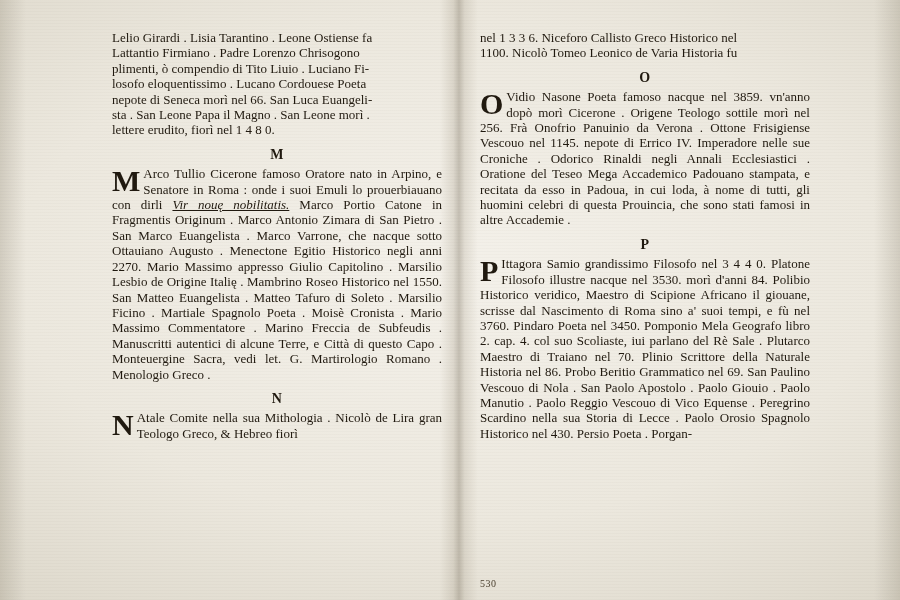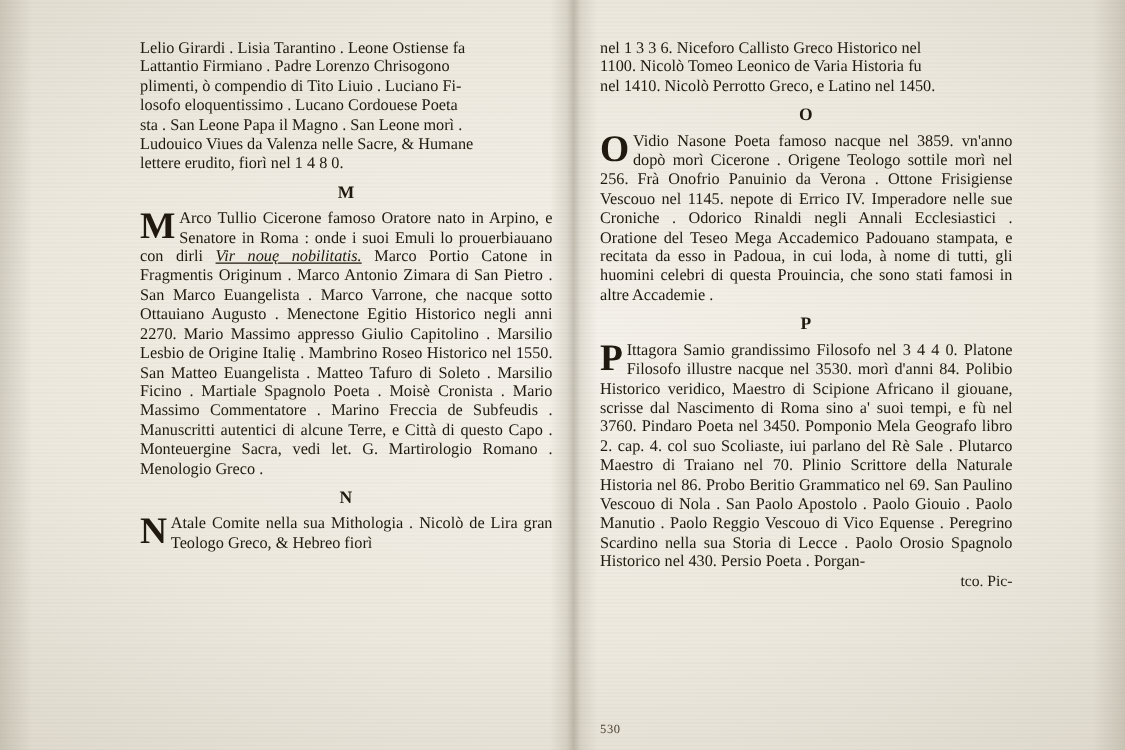--- a/index.html
+++ b/index.html
@@ -129,55 +129,53 @@
   <div class="edge-left"></div>
   <div class="edge-right"></div>
   <div class="gutter"></div>
 
   <div class="col col-left">
 
     <p>Lelio Girardi . Lisia Tarantino . Leone Ostiense fa</p>
     <p>Lattantio Firmiano . Padre Lorenzo Chrisogono</p>
     <p>plimenti, ò compendio di Tito Liuio . Luciano Fi-</p>
     <p>losofo eloquentissimo . Lucano Cordouese Poeta</p>
+    <p>nepote di Seneca morì nel 66. San Luca Euangeli-</p>
     <p>sta . San Leone Papa il Magno . San Leone morì .</p>
-    <p>Ludouico Viues da Valenza nelle Sacre, &amp; Humane</p>
     <p>lettere erudito, fiorì nel 1 4 8 0.</p>
 
     <div class="letter-head">M</div>
 
     <p class="entry">
       <span class="dropcap">M</span><span>Arco Tullio Cicerone famoso Oratore nato in Arpino, e Senatore in Roma : onde i suoi Emuli lo prouerbiauano con dirli </span><span class="ital">Vir nouę nobilitatis.</span><span> Marco Portio Catone in Fragmentis Originum . Marco Antonio Zimara di San Pietro . San Marco Euangelista . Marco Varrone, che nacque sotto Ottauiano Augusto . Menectone Egitio Historico negli anni 2270. Mario Massimo appresso Giulio Capitolino . Marsilio Lesbio de Origine Italię . Mambrino Roseo Historico nel 1550. San Matteo Euangelista . Matteo Tafuro di Soleto . Marsilio Ficino . Martiale Spagnolo Poeta . Moisè Cronista . Mario Massimo Commentatore . Marino Freccia de Subfeudis . Manuscritti autentici di alcune Terre, e Città di questo Capo . Monteuergine Sacra, vedi let. G. Martirologio Romano . Menologio Greco .</span>
     </p>
 
     <div class="letter-head">N</div>
 
     <p class="entry">
       <span class="dropcap">N</span><span>Atale Comite nella sua Mithologia . Nicolò de Lira gran Teologo Greco, &amp; Hebreo fiorì</span>
     </p>
 
   </div>
 
   <div class="col col-right">
 
     <p>nel 1 3 3 6. Niceforo Callisto Greco Historico nel</p>
     <p>1100. Nicolò Tomeo Leonico de Varia Historia fu</p>
-    <p>nel 1410. Nicolò Perrotto Greco, e Latino nel 1450.</p>
 
     <div class="letter-head">O</div>
 
     <p class="entry">
       <span class="dropcap">O</span><span>Vidio Nasone Poeta famoso nacque nel 3859. vn'anno dopò morì Cicerone . Origene Teologo sottile morì nel 256. Frà Onofrio Panuinio da Verona . Ottone Frisigiense Vescouo nel 1145. nepote di Errico IV. Imperadore nelle sue Croniche . Odorico Rinaldi negli Annali Ecclesiastici . Oratione del Teseo Mega Accademico Padouano stampata, e recitata da esso in Padoua, in cui loda, à nome di tutti, gli huomini celebri di questa Prouincia, che sono stati famosi in altre Accademie .</span>
     </p>
 
     <div class="letter-head">P</div>
 
     <p class="entry">
       <span class="dropcap">P</span><span>Ittagora Samio grandissimo Filosofo nel 3 4 4 0. Platone Filosofo illustre nacque nel 3530. morì d'anni 84. Polibio Historico veridico, Maestro di Scipione Africano il giouane, scrisse dal Nascimento di Roma sino a' suoi tempi, e fù nel 3760. Pindaro Poeta nel 3450. Pomponio Mela Geografo libro 2. cap. 4. col suo Scoliaste, iui parlano del Rè Sale . Plutarco Maestro di Traiano nel 70. Plinio Scrittore della Naturale Historia nel 86. Probo Beritio Grammatico nel 69. San Paulino Vescouo di Nola . San Paolo Apostolo . Paolo Giouio . Paolo Manutio . Paolo Reggio Vescouo di Vico Equense . Peregrino Scardino nella sua Storia di Lecce . Paolo Orosio Spagnolo Historico nel 430. Persio Poeta . Porgan-</span>
     </p>
 
-    <div class="catchword">tco. Pic-</div>
   </div>
 
   <div class="folio">530</div>
 
   <div class="grain"></div>
 </div>
 
 </body></html>

